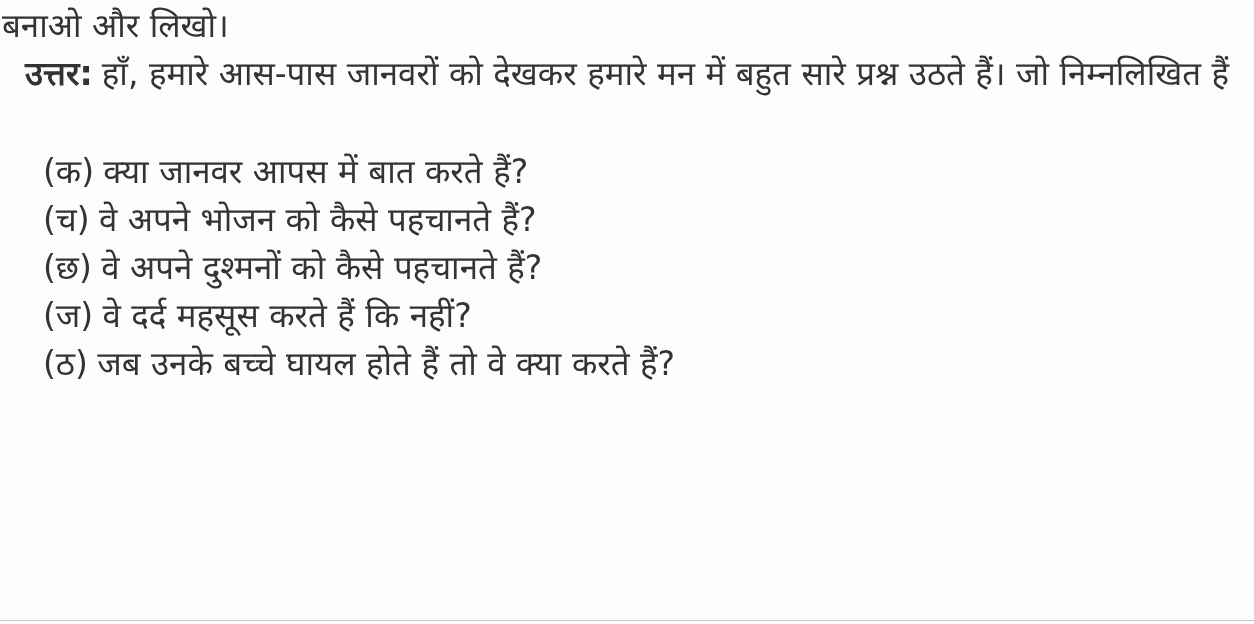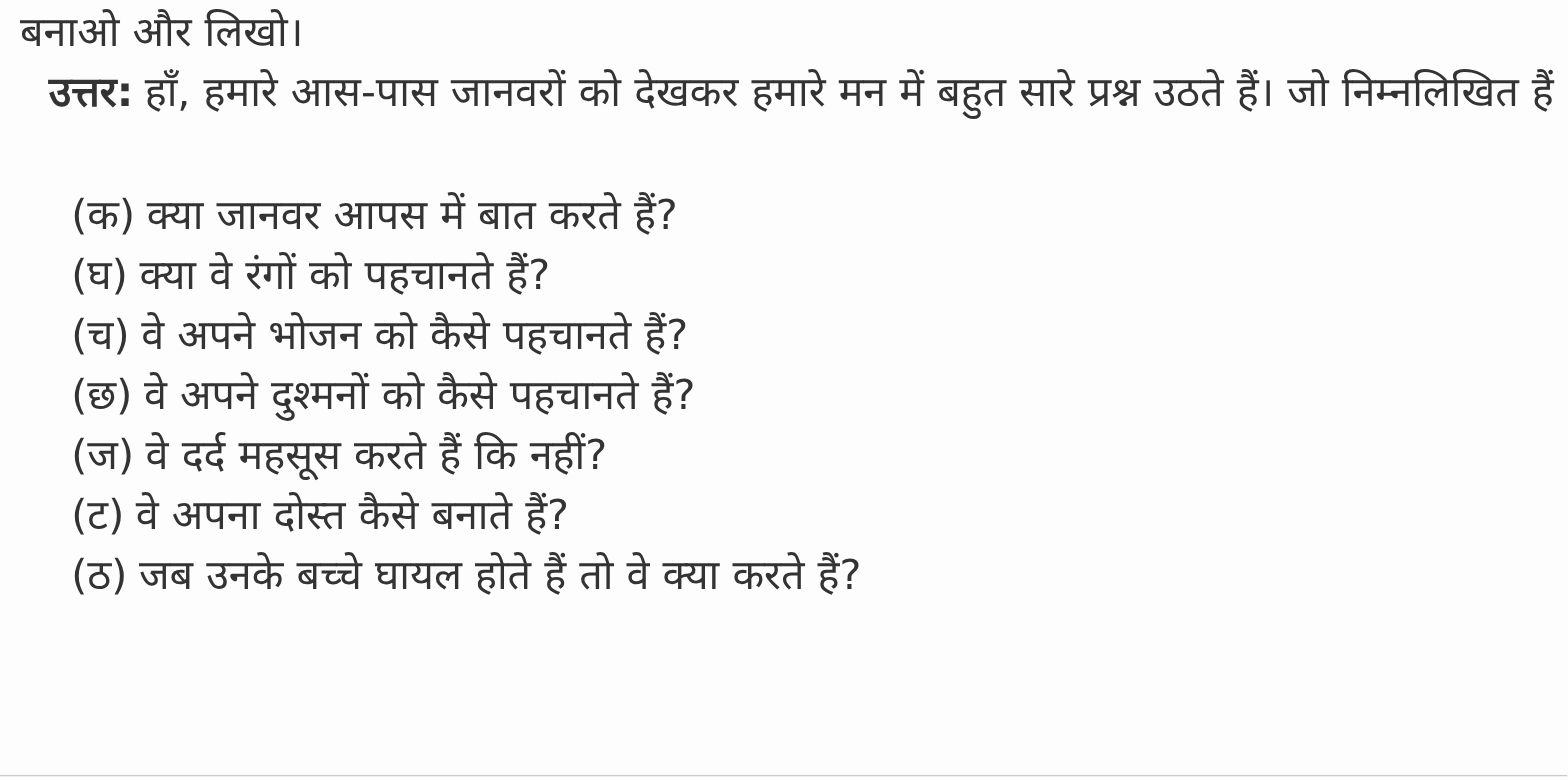--- a/index.html
+++ b/index.html
@@ -10,21 +10,21 @@
     width: 1254px;
     height: 624px;
     overflow: hidden;
     background: var(--bg, #fdfdfd);
     font-family: "DejaVu Sans", sans-serif;
   }
   .page {
     position: relative;
     width: 1254px;
     height: 624px;
-    padding: 2px 0 0 16px;
+    padding: 2px 0 0 2px;
     box-sizing: border-box;
     color: var(--ink, #333333);
     font-size: 33px;
     line-height: 48px;
   }
   .doc-line {
     white-space: nowrap;
   }
   .bold {
     font-weight: bold;
@@ -62,21 +62,19 @@
 <div class="page">
   <div class="bottom-rule"></div>
   <div class="content">
     <div class="doc-line">बनाओ और लिखो।</div>
     <div class="doc-line">
       <span class="bold">उत्तर:</span><span>हाँ, हमारे आस-पास जानवरों को देखकर हमारे मन में बहुत सारे प्रश्न उठते हैं। जो निम्नलिखित हैं</span>
     </div>
     <div class="spacer"></div>
     <div class="q-list">
         <div class="q-line"><span class="q-marker">(क)</span><span>क्या जानवर आपस में बात करते हैं?</span></div>
-        <div class="q-line"><span class="q-marker">(घ)</span><span>क्या वे रंगों को पहचानते हैं?</span></div>
         <div class="q-line"><span class="q-marker">(च)</span><span>वे अपने भोजन को कैसे पहचानते हैं?</span></div>
         <div class="q-line"><span class="q-marker">(छ)</span><span>वे अपने दुश्मनों को कैसे पहचानते हैं?</span></div>
         <div class="q-line"><span class="q-marker">(ज)</span><span>वे दर्द महसूस करते हैं कि नहीं?</span></div>
-        <div class="q-line"><span class="q-marker">(ट)</span><span>वे अपना दोस्त कैसे बनाते हैं?</span></div>
         <div class="q-line"><span class="q-marker">(ठ)</span><span>जब उनके बच्चे घायल होते हैं तो वे क्या करते हैं?</span></div>
       </div>
   </div>
 </div>
 
 </body></html>

